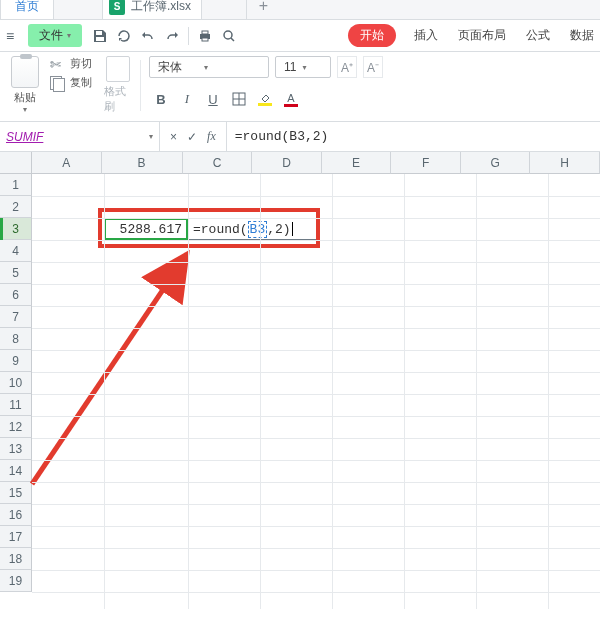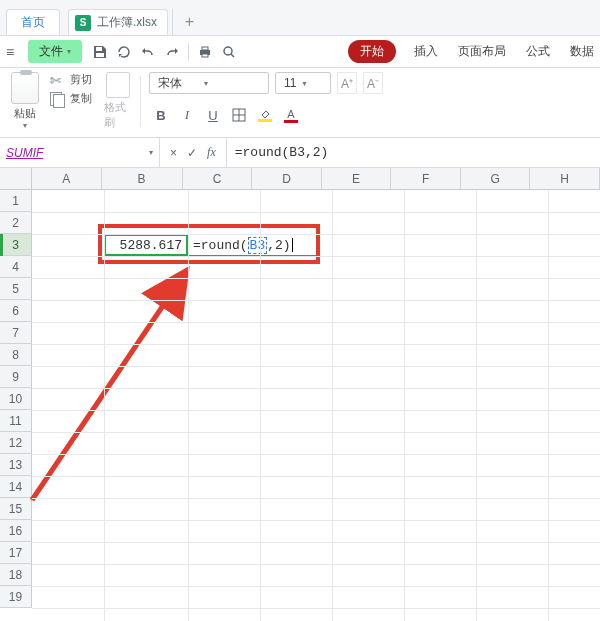--- a/index.html
+++ b/index.html
@@ -1,34 +1,34 @@
 <!DOCTYPE html>
 <html><head>
 <meta charset="utf-8">
 <style>
   * { margin: 0; padding: 0; box-sizing: border-box; }
   html, body { width: 600px; height: 621px; font-family: "Microsoft YaHei", Arial, sans-serif; font-size: 12px; background: #fff; color: #333; overflow: hidden; }
 
   
-  .tab-strip { height: 36px; background: #f5f6f8; display: flex; align-items: flex-end; border-bottom: 1px solid #d9dde1; padding-left: 6px; }
+  .tab-strip { height: 20px; background: #f5f6f8; display: flex; align-items: flex-end; border-bottom: 1px solid #d9dde1; padding-left: 0; gap: 40px; }
   .tab-home { height: 26px; padding: 0 14px; background: #fff; border: 1px solid #d9dde1; border-bottom: none; border-radius: 4px 4px 0 0; display: flex; align-items: center; color: #2e7dd4; font-weight: 500; }
   .tab-file { height: 26px; padding: 0 10px 0 6px; margin-left: 8px; background: #fff; border: 1px solid #d9dde1; border-bottom: none; border-radius: 4px 4px 0 0; display: flex; align-items: center; color: #5a6770; gap: 6px; }
   .tab-file .ico { width: 16px; height: 16px; background: #19a36b; border-radius: 2px; display: flex; align-items: center; justify-content: center; color: #fff; font-size: 10px; font-weight: bold; }
   .tab-plus { width: 34px; height: 26px; display: flex; align-items: center; justify-content: center; border-left: 1px solid #d9dde1; color: #8a9199; font-size: 16px; margin-left: 4px; }
 
   
   .menubar { height: 32px; display: flex; align-items: center; border-bottom: 1px solid #d9dde1; padding: 0 6px; gap: 4px; }
   .menubar .hb { width: 18px; color: #5a6770; font-size: 14px; }
   .file-menu { padding: 2px 10px; background: #86efac; border: 1px solid transparent; border-radius: 3px; display: flex; align-items: center; gap: 4px; color: #333; }
   .file-menu .caret { font-size: 8px; color: #777; }
   .qat { display: flex; align-items: center; gap: 8px; margin-left: 6px; color: #5a6770; }
   .qat span, .qat svg { width: 16px; height: 16px; display: inline-flex; align-items: center; justify-content: center; }
   .qat .sep { width: 1px; height: 18px; background: #d9dde1; }
   .menubar .spacer { flex: 1 1 auto; }
-  .start-btn { padding: 3px 12px; background: #b91c1c; color: #fff; border-radius: 12px; font-size: 12px; }
+  .start-btn { padding: 3px 12px; background: #ef4444; color: #fff; border-radius: 12px; font-size: 12px; }
   .menu-labels { display: flex; gap: 20px; margin-left: 14px; color: #444; }
 
   
   .ribbon { height: 70px; border-bottom: 1px solid #d9dde1; background: #fff; display: flex; padding: 4px 6px 0; }
   .rib-grp { display: flex; flex-direction: column; justify-content: flex-start; padding: 0 6px; }
   .rib-sep { width: 1px; background: #e6e9ec; margin: 4px 2px 10px; }
   .paste-col { align-items: center; width: 38px; }
   .paste-col .icon { width: 28px; height: 32px; border: 1px solid #c8ccd1; border-radius: 3px; margin-bottom: 2px; background: linear-gradient(#fff,#f3f5f7); position: relative; }
   .paste-col .icon::before { content: ""; position: absolute; top: -3px; left: 8px; width: 12px; height: 5px; background: #bfc5cb; border-radius: 2px; }
   .paste-col .txt { font-size: 11px; color: #555; }

